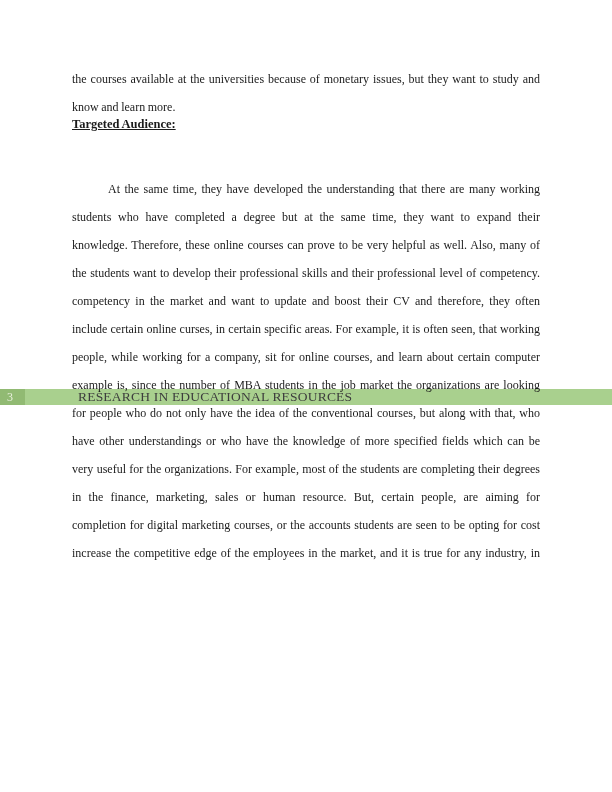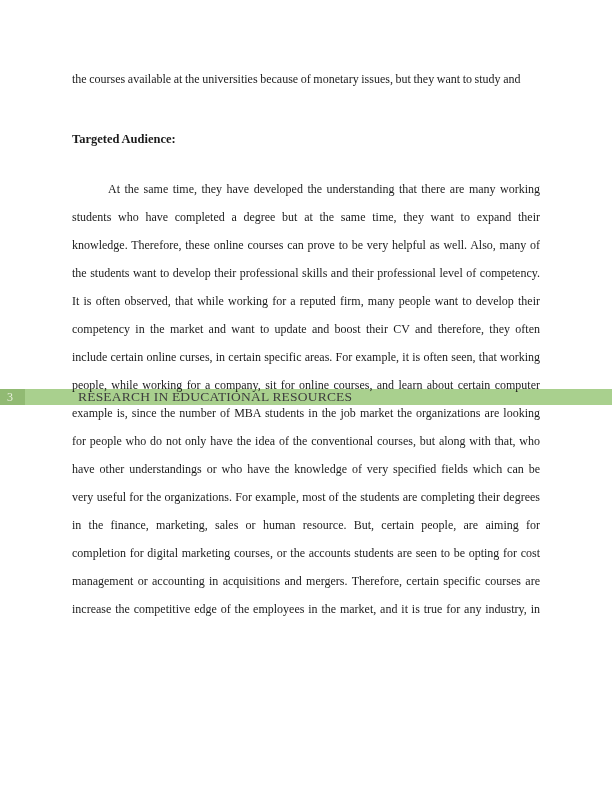--- a/index.html
+++ b/index.html
@@ -41,21 +41,21 @@
   .indent-first .line:first-child {
     text-indent: 36px;
     margin-top: 24px;
   }
   .section-heading {
     font-weight: bold;
     font-size: 12.5px;
     line-height: 28px;
   }
   #intro-paragraph { top: 65px; }
-  #section-heading { top: 125px; }
+  #section-heading { top: 110px; text-decoration: underline; }
   #body-paragraph  { top: 151px; }
 
   .header-band {
     position: absolute;
     left: 0;
     top: 389px;
     width: 612px;
     height: 16px;
     background: var(--band-bg, #a9d08e);
     z-index: 1;
@@ -96,37 +96,36 @@
     <div class="page-badge">
       <span>3</span>
     </div>
     <div class="band-title">RESEARCH IN EDUCATIONAL RESOURCES</div>
   </div>
 
   <div class="content">
 
     <div id="intro-paragraph" class="text-block last-left">
         <div class="line">the courses available at the universities because of monetary issues, but they want to study and</div>
+        <div class="line">know and learn more.</div>
       </div>
 
     <div id="section-heading" class="text-block section-heading">Targeted Audience:</div>
 
     <div id="body-paragraph" class="text-block indent-first">
         <div class="line">At the same time, they have developed the understanding that there are many working</div>
         <div class="line">students who have completed a degree but at the same time, they want to expand their</div>
         <div class="line">knowledge. Therefore, these online courses can prove to be very helpful as well. Also, many of</div>
         <div class="line">the students want to develop their professional skills and their professional level of competency.</div>
-        <div class="line">It is often observed, that while working for a reputed firm, many people want to develop their</div>
         <div class="line">competency in the market and want to update and boost their CV and therefore, they often</div>
         <div class="line">include certain online curses, in certain specific areas. For example, it is often seen, that working</div>
         <div class="line">people, while working for a company, sit for online courses, and learn about certain computer</div>
         <div class="line">example is, since the number of MBA students in the job market the organizations are looking</div>
         <div class="line">for people who do not only have the idea of the conventional courses, but along with that, who</div>
-        <div class="line">have other understandings or who have the knowledge of very specified fields which can be</div>
+        <div class="line">have other understandings or who have the knowledge of more specified fields which can be</div>
         <div class="line">very useful for the organizations. For example, most of the students are completing their degrees</div>
         <div class="line">in the finance, marketing, sales or human resource. But, certain people, are aiming for</div>
         <div class="line">completion for digital marketing courses, or the accounts students are seen to be opting for cost</div>
-        <div class="line">management or accounting in acquisitions and mergers. Therefore, certain specific courses are</div>
         <div class="line">increase the competitive edge of the employees in the market, and it is true for any industry, in</div>
       </div>
 
   </div>
 </div>
 
 </body></html>

